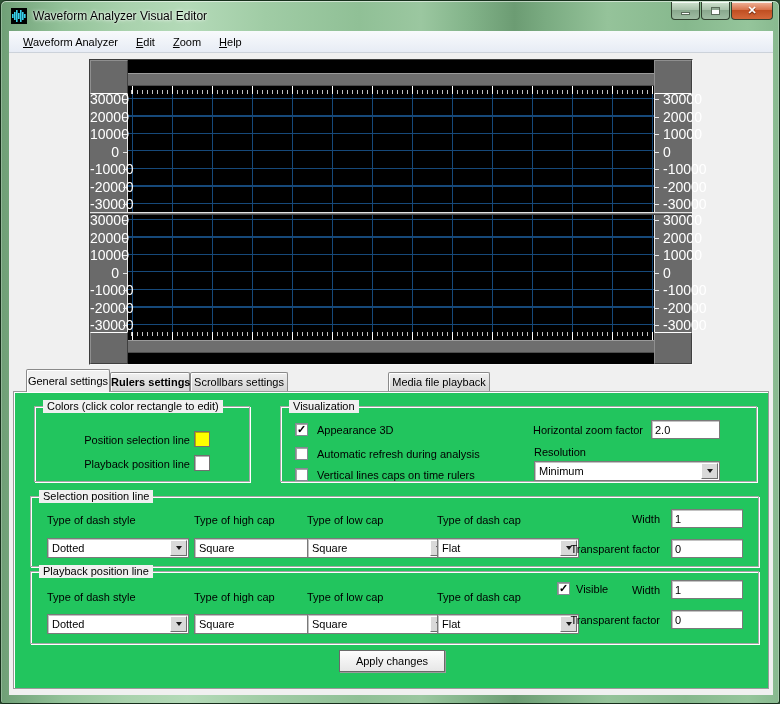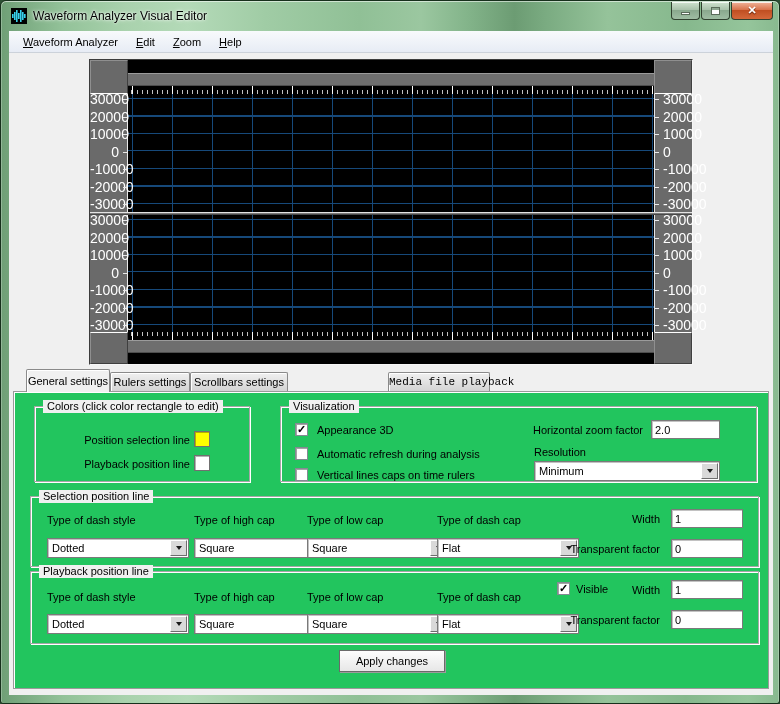--- a/index.html
+++ b/index.html
@@ -66,24 +66,24 @@
   .plot { flex:1; background-color:#000;
     background-image:repeating-linear-gradient(to right,#16497a 0 1px,transparent 1px 40px),repeating-linear-gradient(to bottom,#16497a 0 1px,transparent 1px 17.5px);
     background-position:4px 0, 0 4px; }
 
   
   .tab { position:absolute; height:20px; top:341px; background:linear-gradient(#f0f0f0,#d2d2d2);
     border:1px solid #8a8a8a; border-bottom:none; border-radius:2px 2px 0 0;
     box-shadow:inset 1px 1px 0 #fff; text-align:center; line-height:19px; cursor:default; white-space:nowrap; z-index:1; }
   .tab.active { top:338px; height:23px; background:#f0f0f0; z-index:3; line-height:22px; }
   .tab1 { left:17px;  width:84px; }
-  .tab2 { left:101px; width:80px; }
+  .tab2 { left:101px; width:80px;font-weight:bold; }
   .tab3 { left:181px; width:98px; }
   .tab4 { left:279px; width:106px;margin-top:32px; }
-  .tab5 { left:379px; width:102px;font-family:Liberation Mono, monospace; }
+  .tab5 { left:379px; width:102px; }
 
   .tabpanel { position:absolute; left:4px; top:360px; width:756px; height:298px; background:#22c55e;
     border:1px solid #9a9a9a; box-shadow:inset 1px 1px 0 #ffffff; z-index:2; }
 
   
   .group { position:absolute; border:1px solid #a6a6a6; box-shadow:inset 1px 1px 0 #fff, 1px 1px 0 #fff; }
   .gtitle { position:absolute; top:-7px; left:8px; background:#f0f0f0; padding:0 4px; line-height:13px; white-space:nowrap; }
   .g-colors { left:20px;  top:14px;  width:216px; height:76px; }
   .g-viz    { left:266px; top:14px;  width:477px; height:76px; }
   .g-sel    { left:16px;  top:104px; width:729px; height:71px; }

